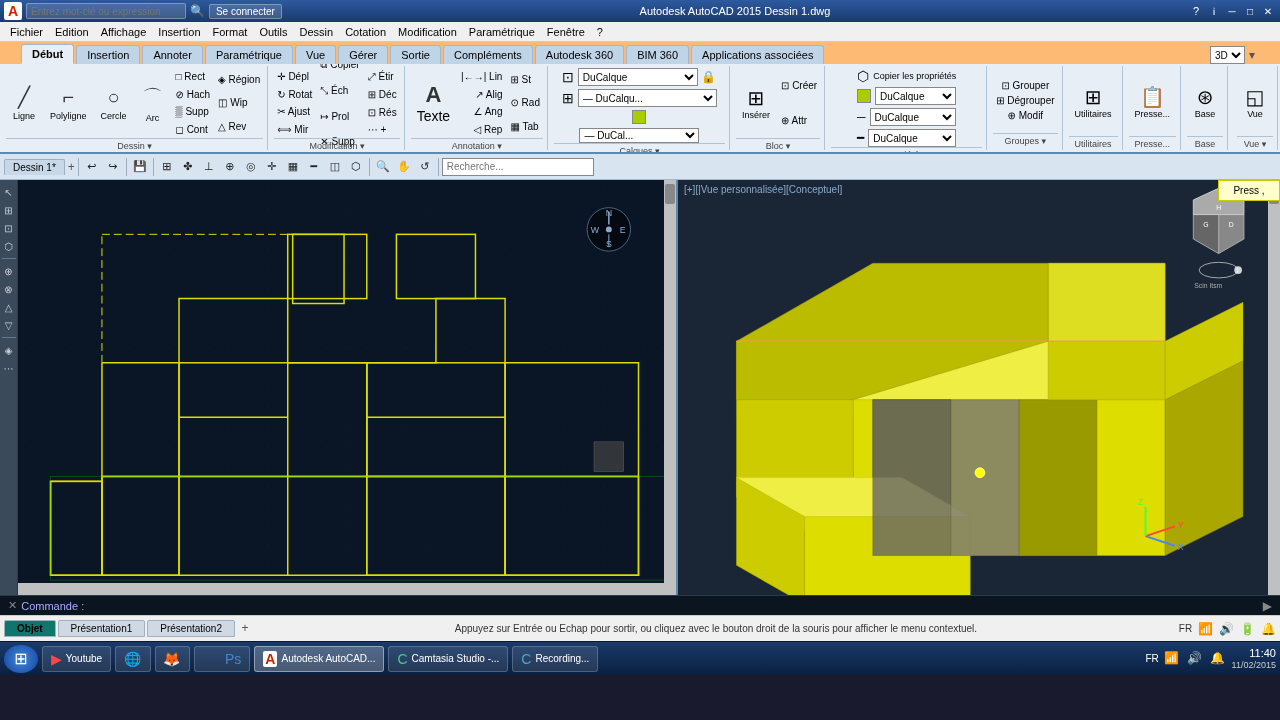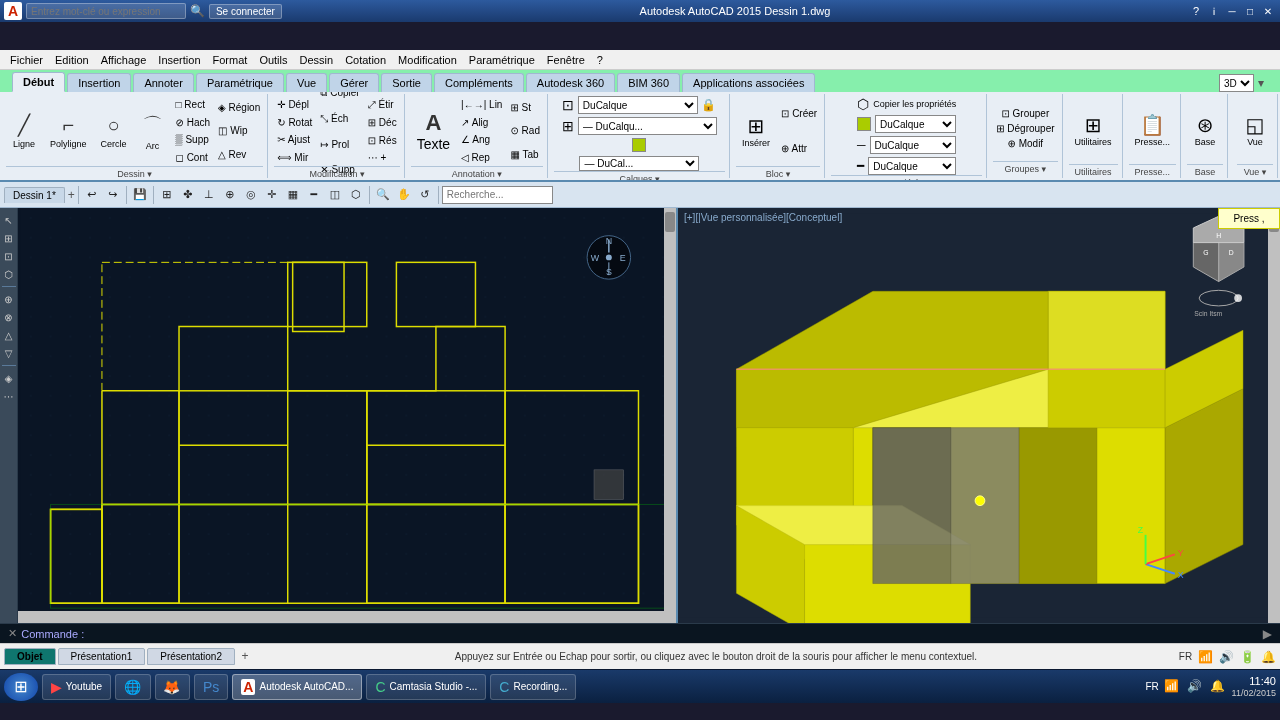--- a/index.html
+++ b/index.html
@@ -22,39 +22,38 @@
     .title-btn { width: 16px; height: 14px; display: flex; align-items: center; justify-content: center; font-size: 10px; cursor: pointer; }
     
     
     #menu-bar {
       height: 20px;
       background: #f0f0f0;
       display: flex;
       align-items: center;
       border-bottom: 1px solid #ccc;
       padding: 0 4px;
-      margin-top: 28px;
     }
     .menu-item {
       padding: 2px 6px;
       cursor: pointer;
       font-size: 11px;
       color: #000;
       height: 100%;
       display: flex;
       align-items: center;
     }
     
     
     #ribbon-tabs {
       height: 22px;
-      background: #86efac;
+      background: #fdba74;
       display: flex;
       align-items: flex-end;
-      padding: 0 12px;
+      padding: 0 21px;
       border-bottom: none;
       justify-content: space-between;
     }
     .ribbon-tab {
       padding: 3px 10px;
       cursor: pointer;
       font-size: 11px;
       border: 1px solid #a0b8d0;
       border-bottom: none;
       background: #c0d4e8;
@@ -479,21 +478,21 @@
     </div>
     <div class="ribbon-group-label">Modification ▾</div>
   </div>
 
   <div class="ribbon-group">
     <div class="ribbon-group-content">
       <div class="ribbon-big-btn">
         <span style="font-size:22px;font-weight:bold;color:#333;">A</span>
         <span style="font-size:14px;">Texte</span>
       </div>
-      <div style="display:flex;flex-direction:column;gap:1px;height:70px;justify-content:space-around;">
+      <div style="display:flex;flex-direction:column;gap:1px;height:70px;justify-content:space-around;align-items:flex-end;">
         <div class="ribbon-btn-small">|←→| Lin</div>
         <div class="ribbon-btn-small">↗ Alig</div>
         <div class="ribbon-btn-small">∠ Ang</div>
         <div class="ribbon-btn-small">◁ Rep</div>
       </div>
       <div style="display:flex;flex-direction:column;gap:1px;height:70px;justify-content:space-around;">
         <div class="ribbon-btn-small">⊞ St</div>
         <div class="ribbon-btn-small">⊙ Rad</div>
         <div class="ribbon-btn-small">▦ Tab</div>
       </div>
@@ -637,21 +636,21 @@
   <span class="tool-btn" title="Repérage">✛</span>
   <span class="tool-btn" title="Entrée dynamique">▦</span>
   <span class="tool-btn" title="Epaisseur">━</span>
   <span class="tool-btn" title="Transparence">◫</span>
   <span class="tool-btn" title="Sélection">⬡</span>
   <div class="toolbar-separator"></div>
   <span class="tool-btn">🔍</span>
   <span class="tool-btn">✋</span>
   <span class="tool-btn">↺</span>
   <div class="toolbar-separator"></div>
-  <input style="height: 18px; width: 111px; border: 1px solid rgb(136, 136, 136); font-size: 10px; padding: 4px 4px;" placeholder="Recherche...">
+  <input style="height: 18px; width: 152px; border: 1px solid rgb(136, 136, 136); font-size: 10px; padding: 4px 4px;" placeholder="Recherche...">
 </div>
 
 <div id="workspace" style="height:415px;">
 
   <div id="left-panel">
     <div class="left-tool" title="Sélectionner">↖</div>
     <div class="left-tool">⊞</div>
     <div class="left-tool">⊡</div>
     <div class="left-tool">⬡</div>
     <div style="width:14px;height:1px;background:#5a7a9a;margin:2px 0;"></div>
@@ -851,21 +850,21 @@
     <span style="font-size:14px;color:#ff4444;">▶</span>
     <span>Youtube</span>
   </div>
   <div class="taskbar-btn">
     <span style="font-size:14px;color:#4488ff;">🌐</span>
   </div>
   <div class="taskbar-btn">
     <span style="font-size:14px;color:#ff8800;">🦊</span>
   </div>
   <div class="taskbar-btn">
-    <span style="font-size:14px;color:#4488cc;">Ps</span>
+    <span style="font-size:14px;color:#4488cc;margin-left:22px;">Ps</span>
   </div>
   <div class="taskbar-btn active">
     <span style="font-size:14px;color:#cc2200;background:white;padding:0 2px;border-radius:2px;font-weight:bold;">A</span>
     <span>Autodesk AutoCAD...</span>
   </div>
   <div class="taskbar-btn">
     <span style="font-size:14px;color:#44cc88;">C</span>
     <span>Camtasia Studio -...</span>
   </div>
   <div class="taskbar-btn">

